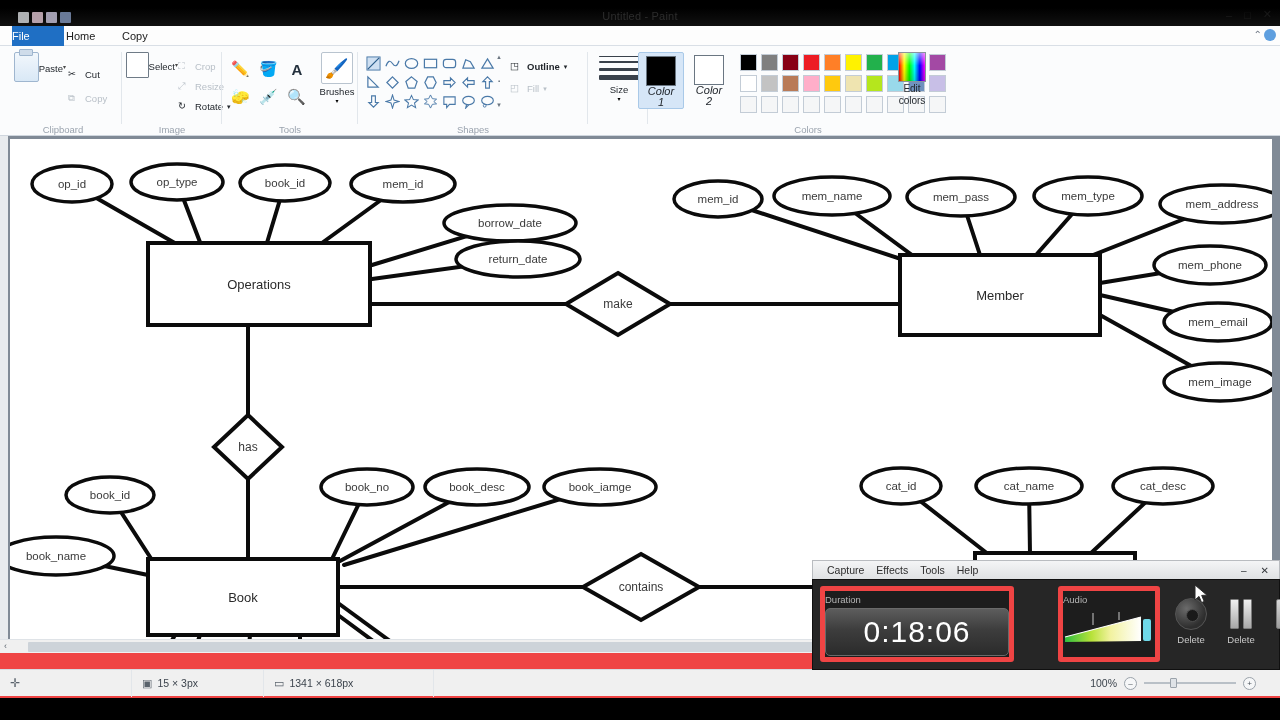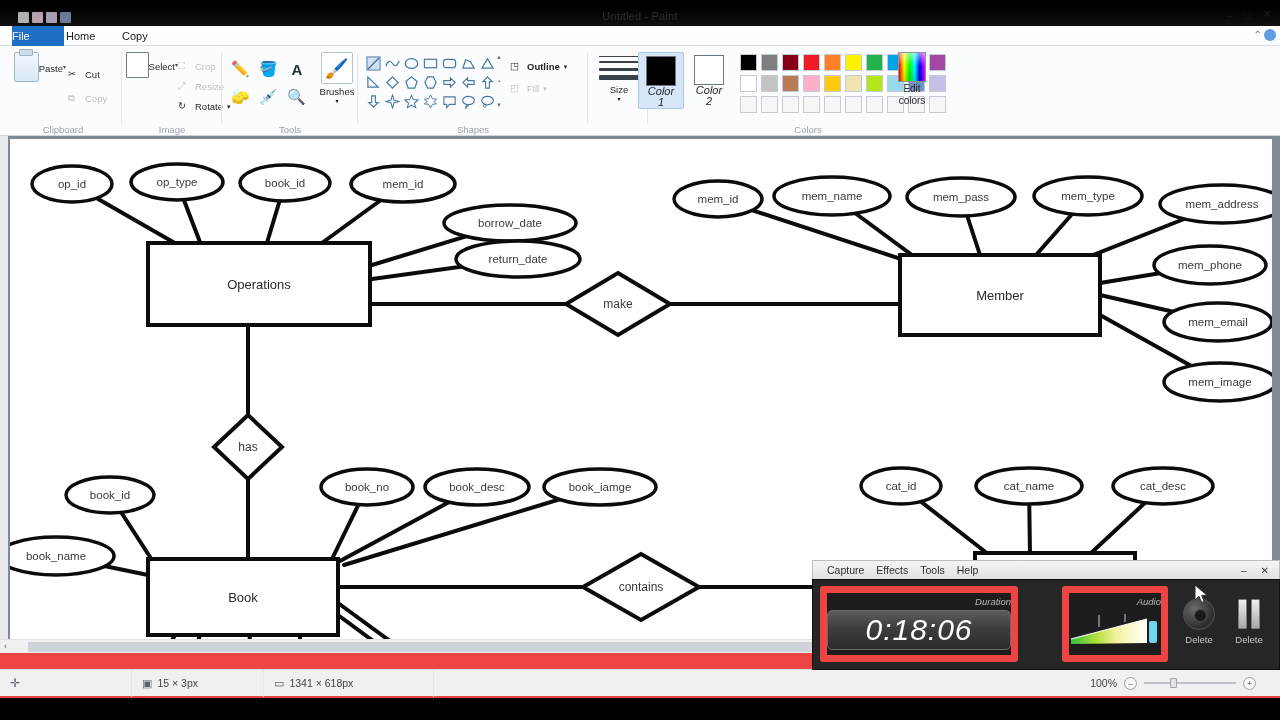--- a/index.html
+++ b/index.html
@@ -200,26 +200,26 @@
     display:flex; align-items:center; gap:12px; padding-left:14px;
     font-size:10.5px; color:#2d2d2d; border:1px solid #b9bcc0; border-bottom:none;
   }
   .rec-menubar .mwc { margin-left:auto; display:flex; gap:14px; padding-right:10px;
     color:#34383c; font-size:10px; }
   .rec-body {
     position:absolute; left:0; top:19px; width:468px; height:91px;
     background:#262626; border:1px solid #101010;
     display:flex; align-items:stretch; padding:6px 7px 7px 7px; gap:8px;
   }
-  .panel { background:#1d1d1d; border:7px solid #ef4444; border-radius:3px;
-    display:flex; flex-direction:column; align-items:flex-end; padding-top:3px;font-style:italic; }
+  .panel { background:#1d1d1d; border:5px solid #ef4444; border-radius:3px;
+    display:flex; flex-direction:column; align-items:flex-start; padding-top:3px; }
   .panel .ptitle { font-size:9.5px; color:#b6b6b6; }
   .p-duration { width:200px; }
   .timebox {
-    margin-top:3px; width:184px; height:40px;
+    margin-top:3px; width:184px; height:48px;
     background:linear-gradient(#5d5d5d,#3d3d3d 45%,#2b2b2b);
     border:1px solid #6a6a6a; border-radius:5px;
     display:flex; align-items:center; justify-content:center;
     color:#fff; font-size:30px; letter-spacing:1px;
     font-family:"Liberation Sans", sans-serif;
   }
   .p-audio { width:110px;margin-left:36px; }
   .meter { margin-top:6px; width:92px; height:36px; position:relative; }
 
   .rec-actions { display:flex; align-items:flex-start; gap:4px; padding-top:10px; }

